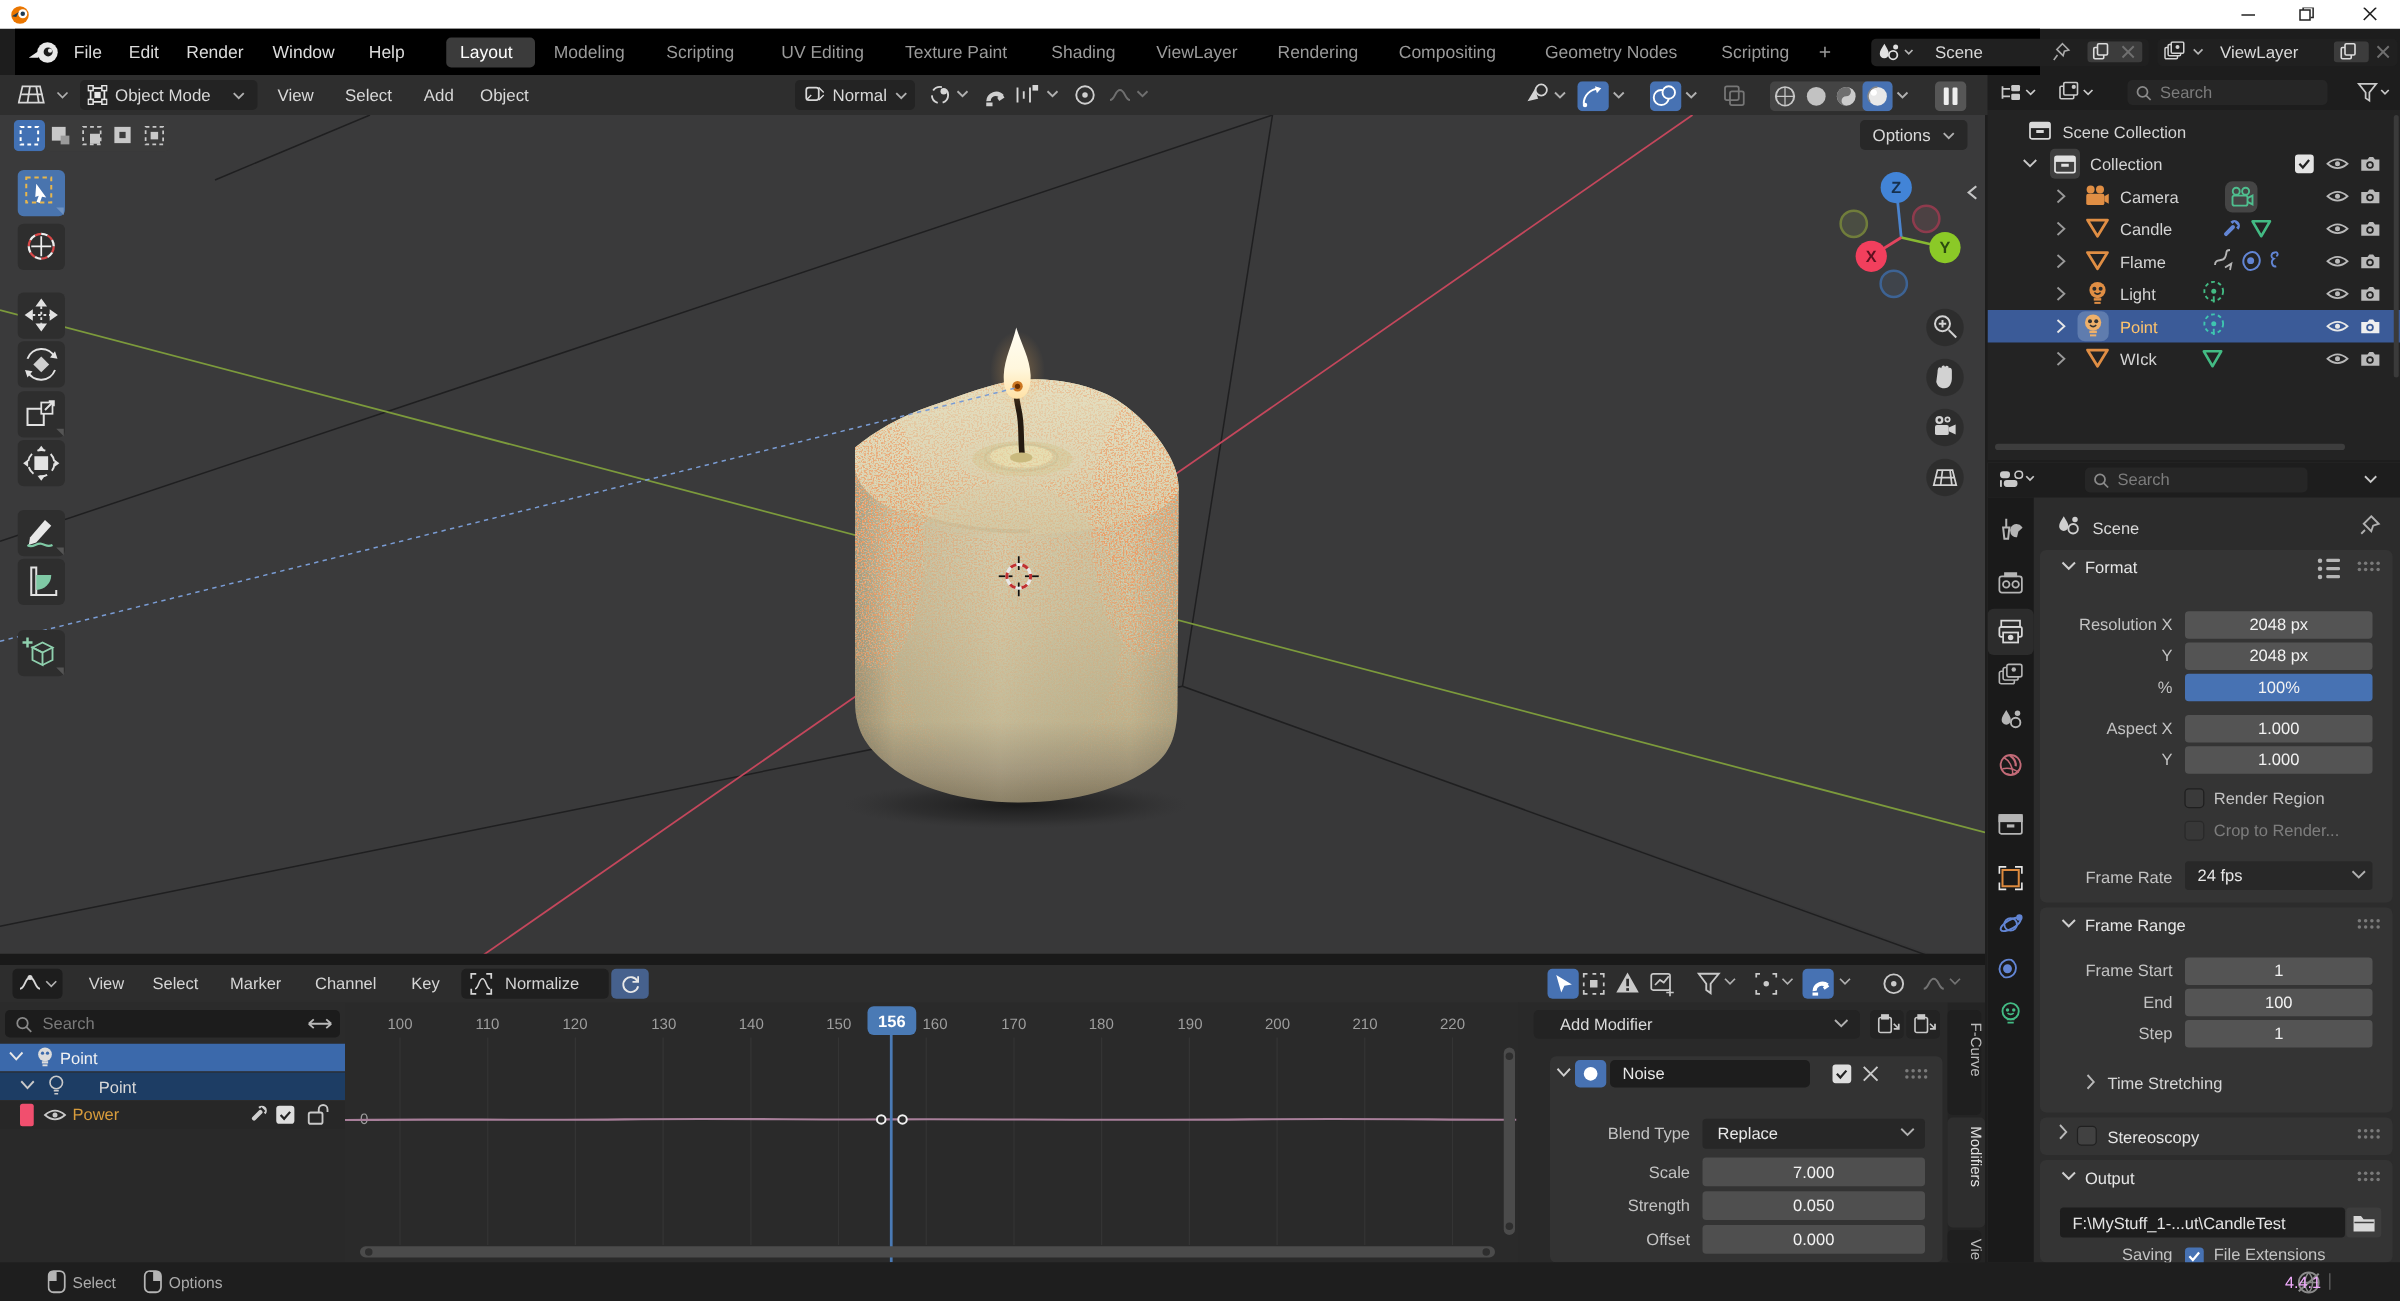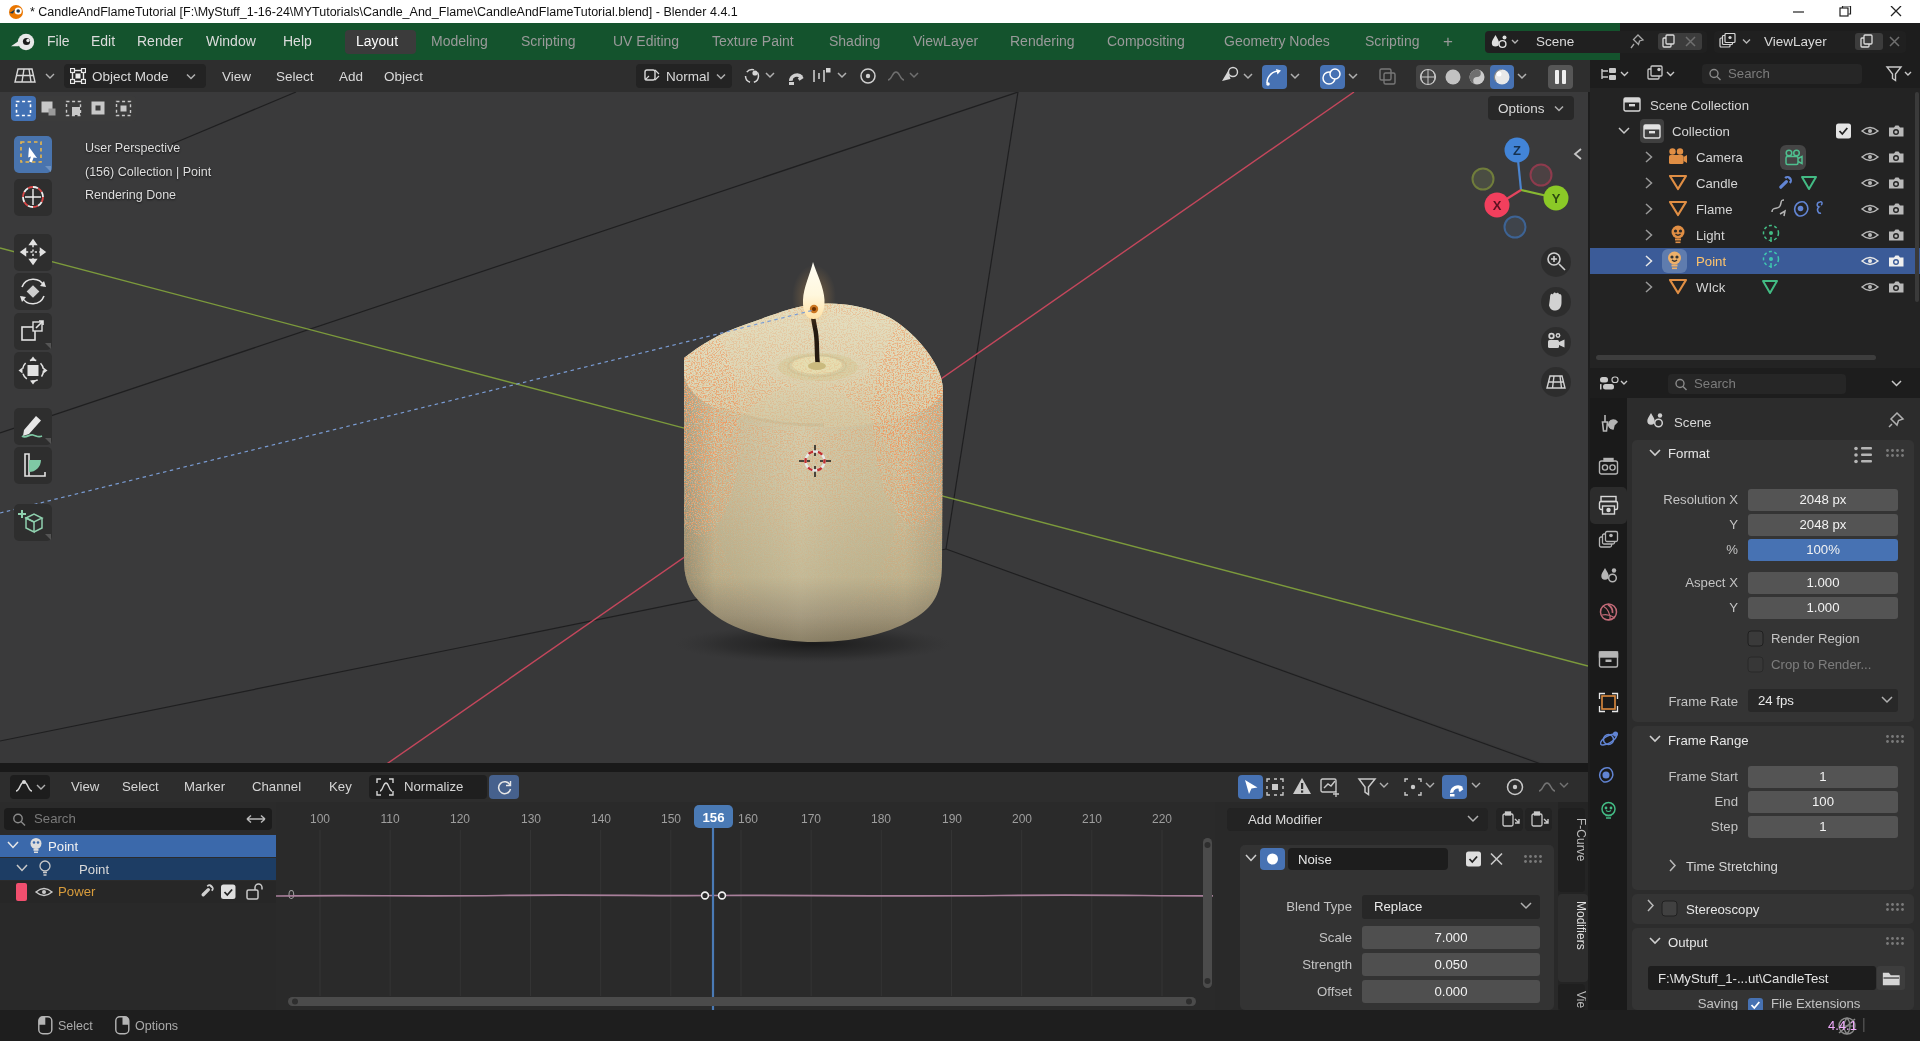--- a/index.html
+++ b/index.html
@@ -12,30 +12,29 @@
 </head>
 <body>
 
 <div class="abs" style="left:0;top:0;width:1920px;height:23px;background:#ffffff">
   <svg class="abs" style="left:8px;top:4px" width="16" height="16" viewBox="0 0 16 16">
     <circle cx="8" cy="8" r="7" fill="#ea7600"></circle>
     <circle cx="10.2" cy="7" r="3.6" fill="#fff"></circle>
     <circle cx="10.2" cy="7" r="1.8" fill="#1d3a52"></circle>
     <path d="M1.5 9 L7 5.5 L5 9.5 Z" fill="#1d3a52"></path>
   </svg>
-  <div class="abs" style="left:30px;top:4.5px;font-size:12.5px;color:#111">* CandleAndFlameTutorial [F:\MyStuff_1-16-24\MYTutorials\Candle_And_Flame\CandleAndFlameTutorial.blend] - Blender 4.4.1</div>
   <svg class="abs" style="left:1793px;top:6px" width="120" height="12" viewBox="0 0 120 12">
     <line x1="0" y1="6" x2="11" y2="6" stroke="#222" stroke-width="1.2"></line>
     <rect x="47" y="2" width="8" height="8" fill="none" stroke="#222" stroke-width="1.2"></rect>
     <path d="M49.5 2 v-2 h8 v8 h-2" fill="none" stroke="#222" stroke-width="1.2"></path>
     <path d="M98 0 L108 10 M108 0 L98 10" stroke="#222" stroke-width="1.3"></path>
   </svg>
 </div>
 
-<div class="abs" style="left:0;top:23px;width:1620px;height:37px;background:#14532d">
+<div class="abs" style="left:12px;top:23px;width:1620px;height:37px;background:#000000">
   <svg class="abs" style="left:11px;top:8px" width="24" height="20" viewBox="0 0 24 20">
     <circle cx="15" cy="11" r="8.2" fill="#e8e8e8"></circle>
     <circle cx="15.5" cy="10.5" r="3.6" fill="#1b1b1b"></circle>
     <circle cx="17" cy="9.5" r="1.7" fill="#e8e8e8"></circle>
     <path d="M0.5 16 L11 6.5 L8 15 Z" fill="#e8e8e8" transform="rotate(8 6 12)"></path>
   </svg>
   <div class="abs" style="left:47px;top:10px;font-size:14px;color:#dcdcdc">File</div>
   <div class="abs" style="left:91px;top:10px;font-size:14px;color:#dcdcdc">Edit</div>
   <div class="abs" style="left:137px;top:10px;font-size:14px;color:#dcdcdc">Render</div>
   <div class="abs" style="left:206px;top:10px;font-size:14px;color:#dcdcdc">Window</div>
@@ -295,21 +294,20 @@
   <g transform="translate(815,461)">
     <line x1="0" y1="-16" x2="0" y2="-5" stroke="#0f0f0f" stroke-width="1.4"></line>
     <line x1="0" y1="5" x2="0" y2="16" stroke="#0f0f0f" stroke-width="1.4"></line>
     <line x1="-16" y1="0" x2="-5" y2="0" stroke="#0f0f0f" stroke-width="1.4"></line>
     <line x1="5" y1="0" x2="16" y2="0" stroke="#0f0f0f" stroke-width="1.4"></line>
     <circle cx="0" cy="0" r="9.5" fill="none" stroke="#e8e8e8" stroke-width="2.4"></circle>
     <circle cx="0" cy="0" r="9.5" fill="none" stroke="#c03030" stroke-width="2.4" stroke-dasharray="5 5" stroke-dashoffset="2.5"></circle>
   </g>
 </svg>
 
-<div class="abs" style="left:85px;top:45px;font-size:12.5px;color:#dedede;text-shadow:0 1px 2px rgba(0,0,0,0.7);line-height:23.5px">User Perspective<br>(156) Collection | Point<br>Rendering Done</div>
 
 <div class="abs" style="left:11px;top:4px;width:125px;height:25px">
   <svg width="125" height="25" viewBox="0 0 125 25">
     <rect x="25" y="0" width="100" height="25" rx="4" fill="#3b3b3b"></rect>
     <rect x="0" y="0" width="25" height="25" rx="4" fill="#4271b4"></rect>
     <rect x="5.5" y="5.5" width="14" height="14" fill="none" stroke="#fff" stroke-width="1.6" stroke-dasharray="3 2.6"></rect>
     <g transform="translate(25,0)">
       <rect x="5.5" y="5.5" width="11" height="11" fill="#c8c8c8"></rect>
       <rect x="12.5" y="12.5" width="7" height="7" fill="#9a9a9a"></rect>
     </g>

